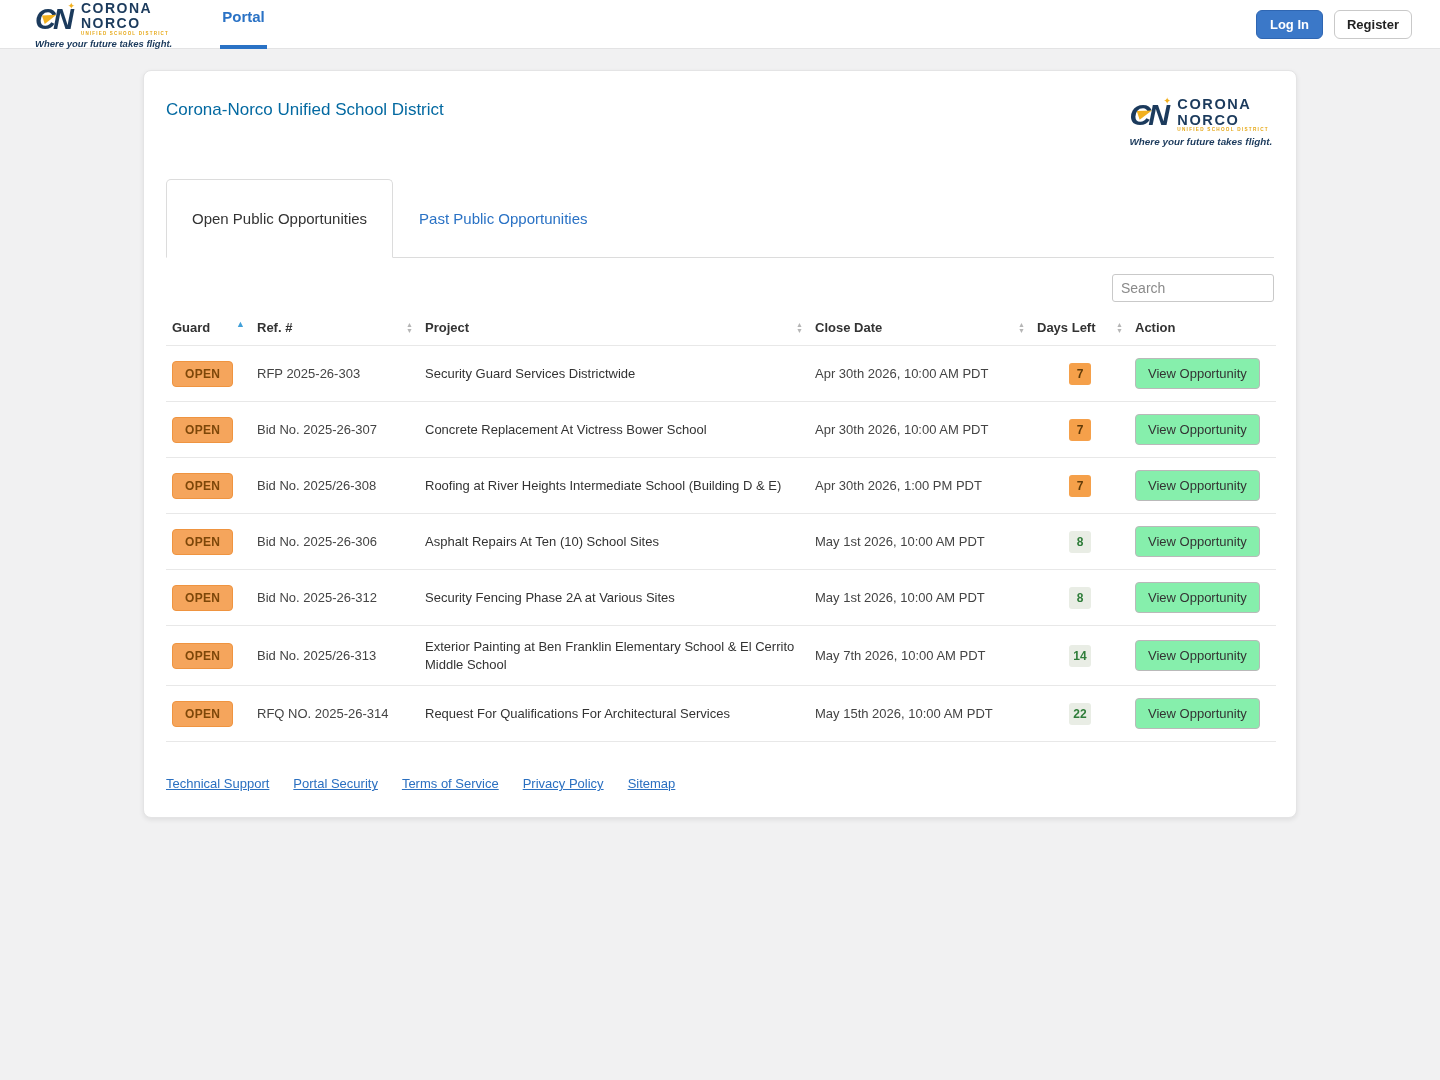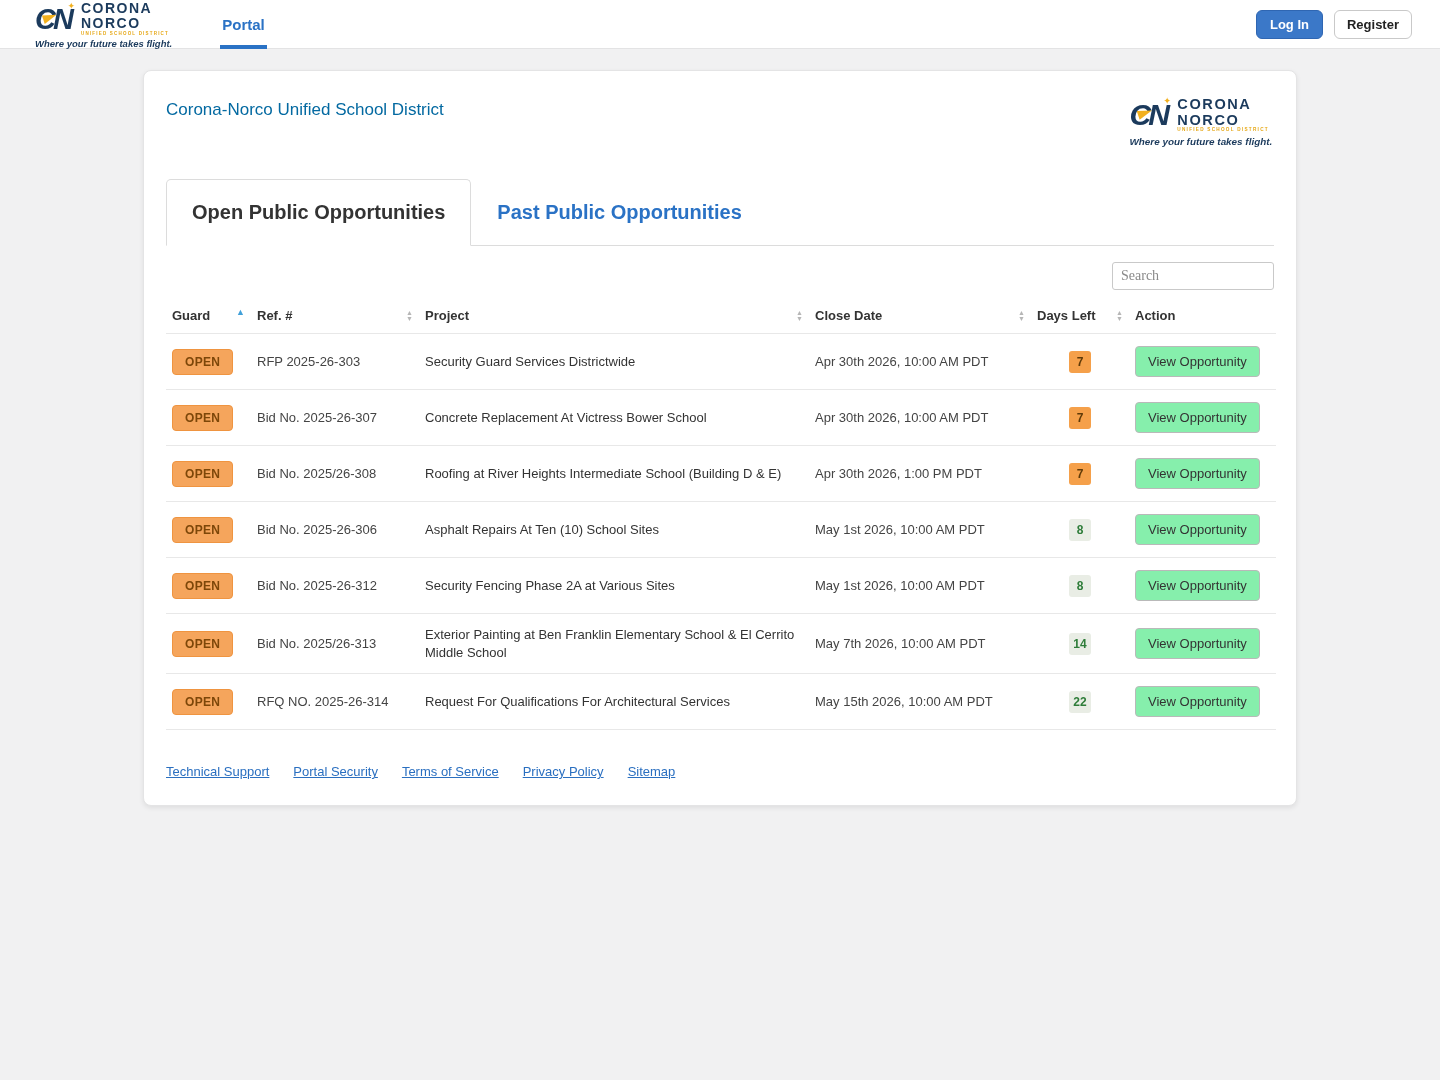--- a/index.html
+++ b/index.html
@@ -35,21 +35,21 @@
   .brand-line1, .brand-line2 {
     font-size:14px; font-weight:bold; color:#1b3a5c; letter-spacing:1.5px; line-height:1.05;
   }
   .brand-sub { font-size:4.5px; font-weight:bold; color:#e6a817; letter-spacing:1.2px; margin-top:1px; }
   .brand-tagline {
     font-size:9.5px; font-weight:bold; font-style:italic; color:#1b3a5c; margin-top:3px;
     white-space:nowrap;
   }
   .nav-links { margin-left:48px; height:49px; display:flex; }
   .nav-link {
-    position:relative; display:flex; align-items:center; padding:8px 2px;
+    position:relative; display:flex; align-items:flex-start; padding:8px 2px;
     color:#2a72c5; font-size:15px; font-weight:bold; text-decoration:none; cursor:pointer;
   }
   .nav-link .active-bar {
     position:absolute; left:0; right:0; bottom:0; height:4px; background:#2a72c5;
   }
   .nav-actions { margin-left:auto; display:flex; gap:11px; align-items:center; }
   .btn-login {
     background:#3b78c8; border:1px solid #2f66b2; color:#fff; font-weight:bold;
     font-size:13px; padding:6px 13px; border-radius:6px; cursor:pointer;
     font-family:inherit;
@@ -67,30 +67,30 @@
     padding:24px 22px 26px 22px;
   }
   .card-header { display:flex; justify-content:space-between; align-items:flex-start; }
   .page-title { color:#2a72c5; font-size:29px; font-weight:bold; letter-spacing:.2px; }
   .page-subtitle { color:#0369a1; font-size:17px; font-weight:normal; margin-top:5px; }
   .card-logo { transform:scale(1.04); transform-origin:top right; margin-right:2px; }
 
   
   .tabs { display:flex; margin-top:34px; border-bottom:1px solid #dcdcdc; }
   .tab {
-    padding:21px 25px; font-size:20px; font-weight:bold; color:#2a72c5; cursor:pointer;
+    padding:30px 25px; font-size:15px; font-weight:normal; color:#2a72c5; cursor:pointer;
     position:relative; top:1px; background:transparent; border:1px solid transparent;
   }
   .tab.active {
     color:#333; background:#fff; border:1px solid #dcdcdc; border-bottom:1px solid #fff;
     border-radius:5px 5px 0 0;
   }
 
   
-  .search-row { display:flex; justify-content:flex-end; margin-top:16px;font-family:Liberation Serif, serif; }
+  .search-row { display:flex; justify-content:flex-end; margin-top:16px; }
   .search-input {
     width:162px; height:28px; border:1px solid #c9c9c9; border-radius:3px;
     font-size:14px; padding:0 8px; color:#333; font-family:inherit;
   }
   .search-input::placeholder { color:#8a8a8a; }
 
   
   table { width:100%; border-collapse:collapse; margin-top:10px; table-layout:fixed; }
   col.c-status { width:85px; }  col.c-ref { width:168px; }
   col.c-project { width:390px; } col.c-close { width:222px; }

